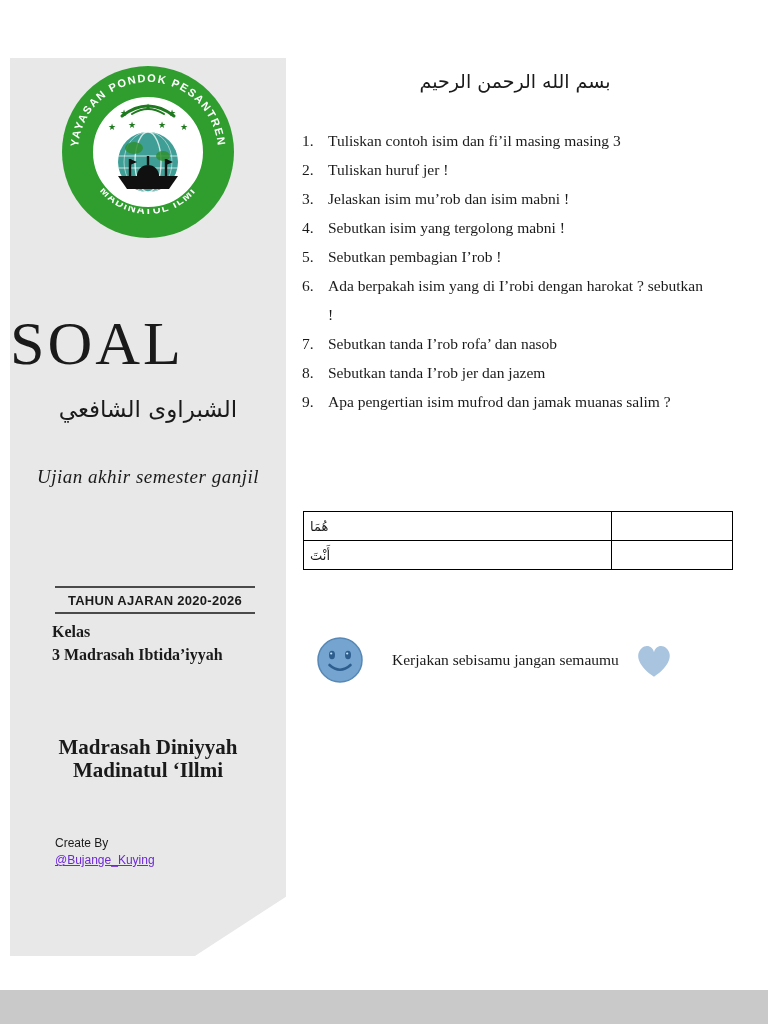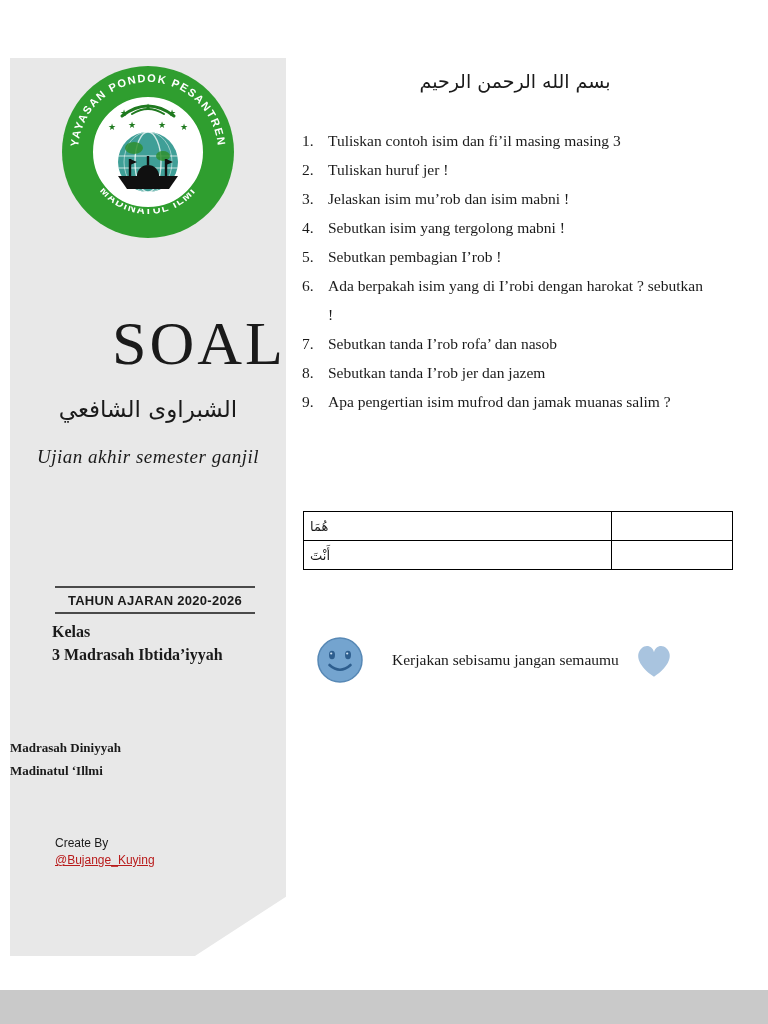--- a/index.html
+++ b/index.html
@@ -10,41 +10,41 @@
   
   .bottom-strip{position:absolute;left:0;right:0;bottom:0;height:34px;background:#c9c9c9;}
 
   
   .sidebar{
     position:absolute;left:10px;top:58px;width:276px;height:898px;background:#e8e8e8;
     clip-path:polygon(0 0,100% 0,100% 93.4%,67% 100%,0 100%);
   }
   .logo{position:absolute;left:50px;top:6px;width:176px;height:176px;}
   .soal-title{
-    position:absolute;left:0;top:250px;width:100%;text-align:right;
+    position:absolute;left:0;top:250px;width:100%;text-align:left;
     font-size:62px;letter-spacing:3px;font-weight:400;
   }
   .arabic-sub{
     position:absolute;left:0;top:338px;width:100%;text-align:center;
     font-family:"DejaVu Sans",sans-serif;font-size:23px;
   }
   .exam-label{
-    position:absolute;left:0;top:388px;width:100%;text-align:center;
+    position:absolute;left:0;top:408px;width:100%;text-align:center;
     font-style:italic;font-size:19px;letter-spacing:.5px;
   }
   .year-box{
     position:absolute;left:45px;top:528px;width:200px;text-align:center;
     font-family:"Liberation Sans",sans-serif;font-weight:bold;font-size:13px;
     border-top:2px solid #4a4a4a;border-bottom:2px solid #4a4a4a;padding:5px 0 4px 0;
     letter-spacing:.3px;
   }
   .kelas-block{position:absolute;left:42px;top:562px;font-weight:bold;font-size:16px;line-height:23px;}
-  .school-block{position:absolute;left:0;top:678px;width:100%;font-weight:bold;font-size:13px;line-height:23px;}
+  .school-block{position:absolute;left:0;top:678px;width:100%;text-align:center;font-weight:bold;font-size:21px;line-height:23px;}
   .credit-block{position:absolute;left:45px;top:777px;font-family:"Liberation Sans",sans-serif;font-size:12px;line-height:17px;}
-  .credit-handle{color:#b91c1c;text-decoration:underline;cursor:pointer;}
+  .credit-handle{color:#6d28d9;text-decoration:underline;cursor:pointer;}
 
   
   .bismillah{
     position:absolute;left:300px;top:70px;width:430px;text-align:center;
     font-family:"DejaVu Sans",sans-serif;font-size:19px;
   }
   .questions{position:absolute;left:302px;top:126px;width:402px;}
   .q{display:flex;align-items:flex-start;font-size:15.5px;line-height:29px;}
   .q-num{flex:0 0 26px;}
   .q-text{flex:1;}

